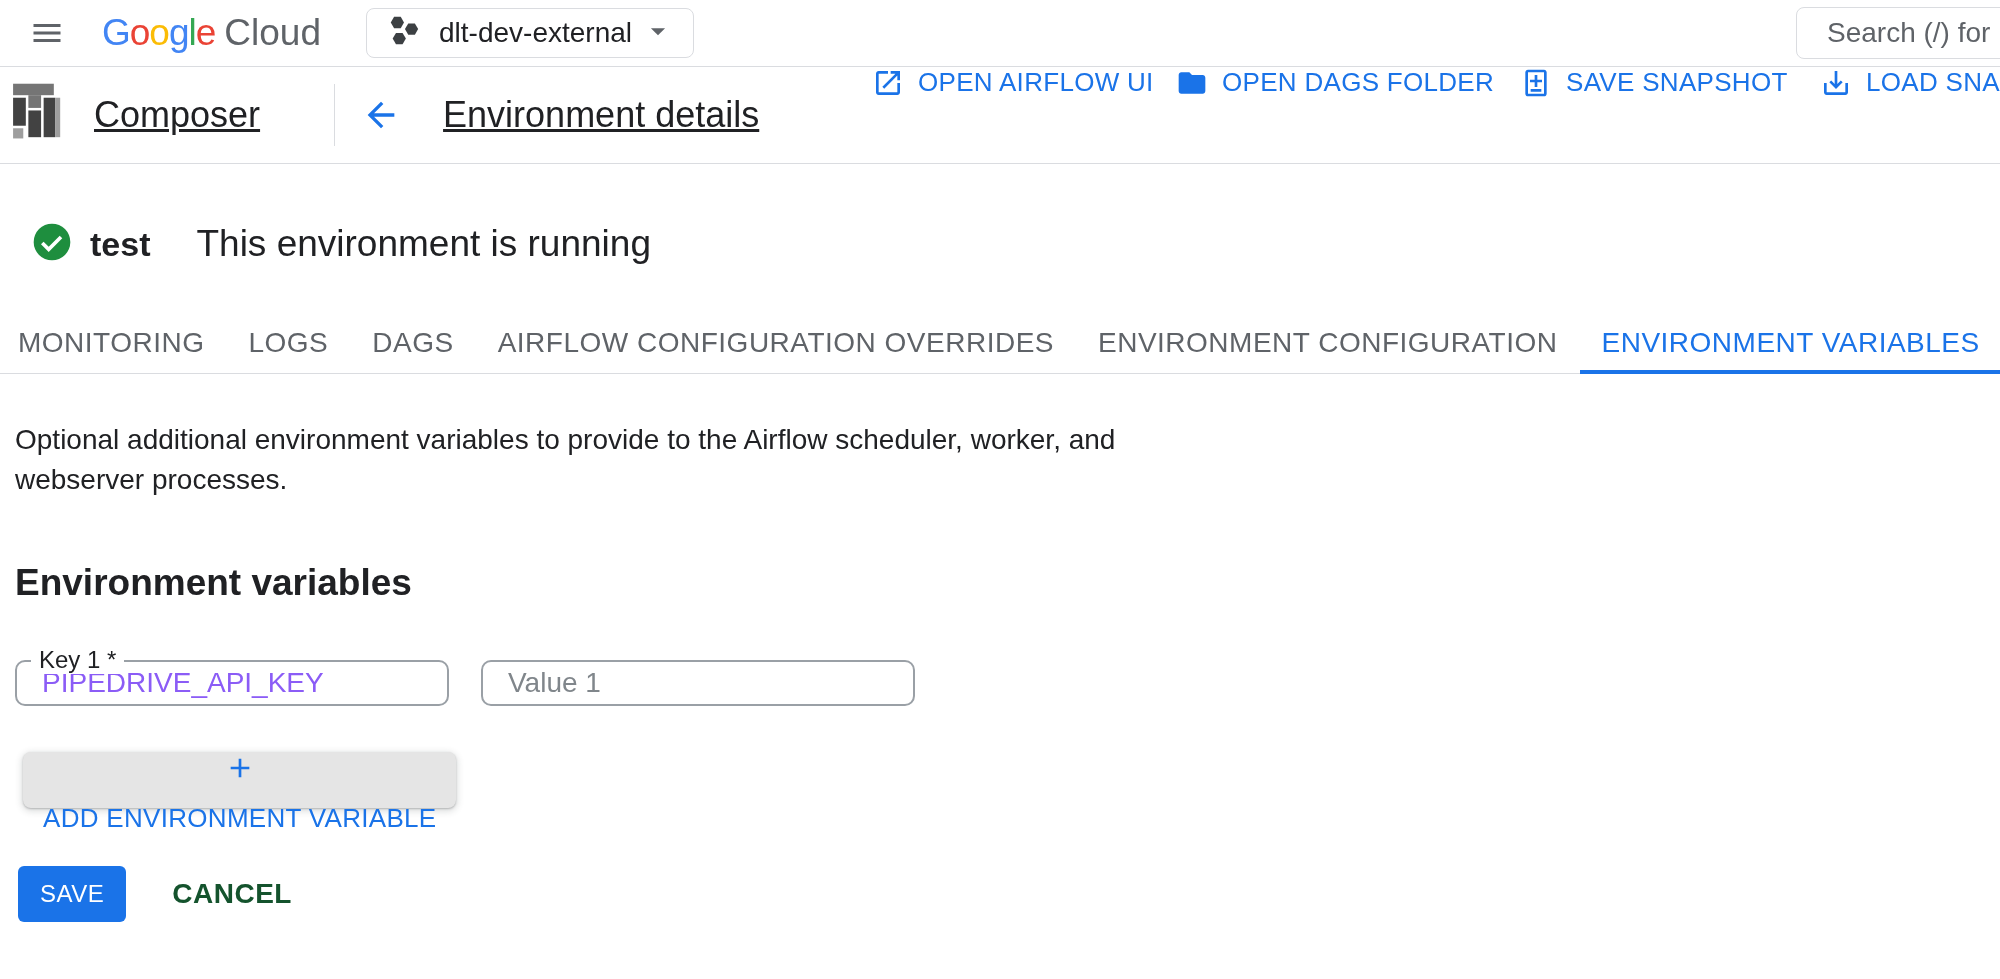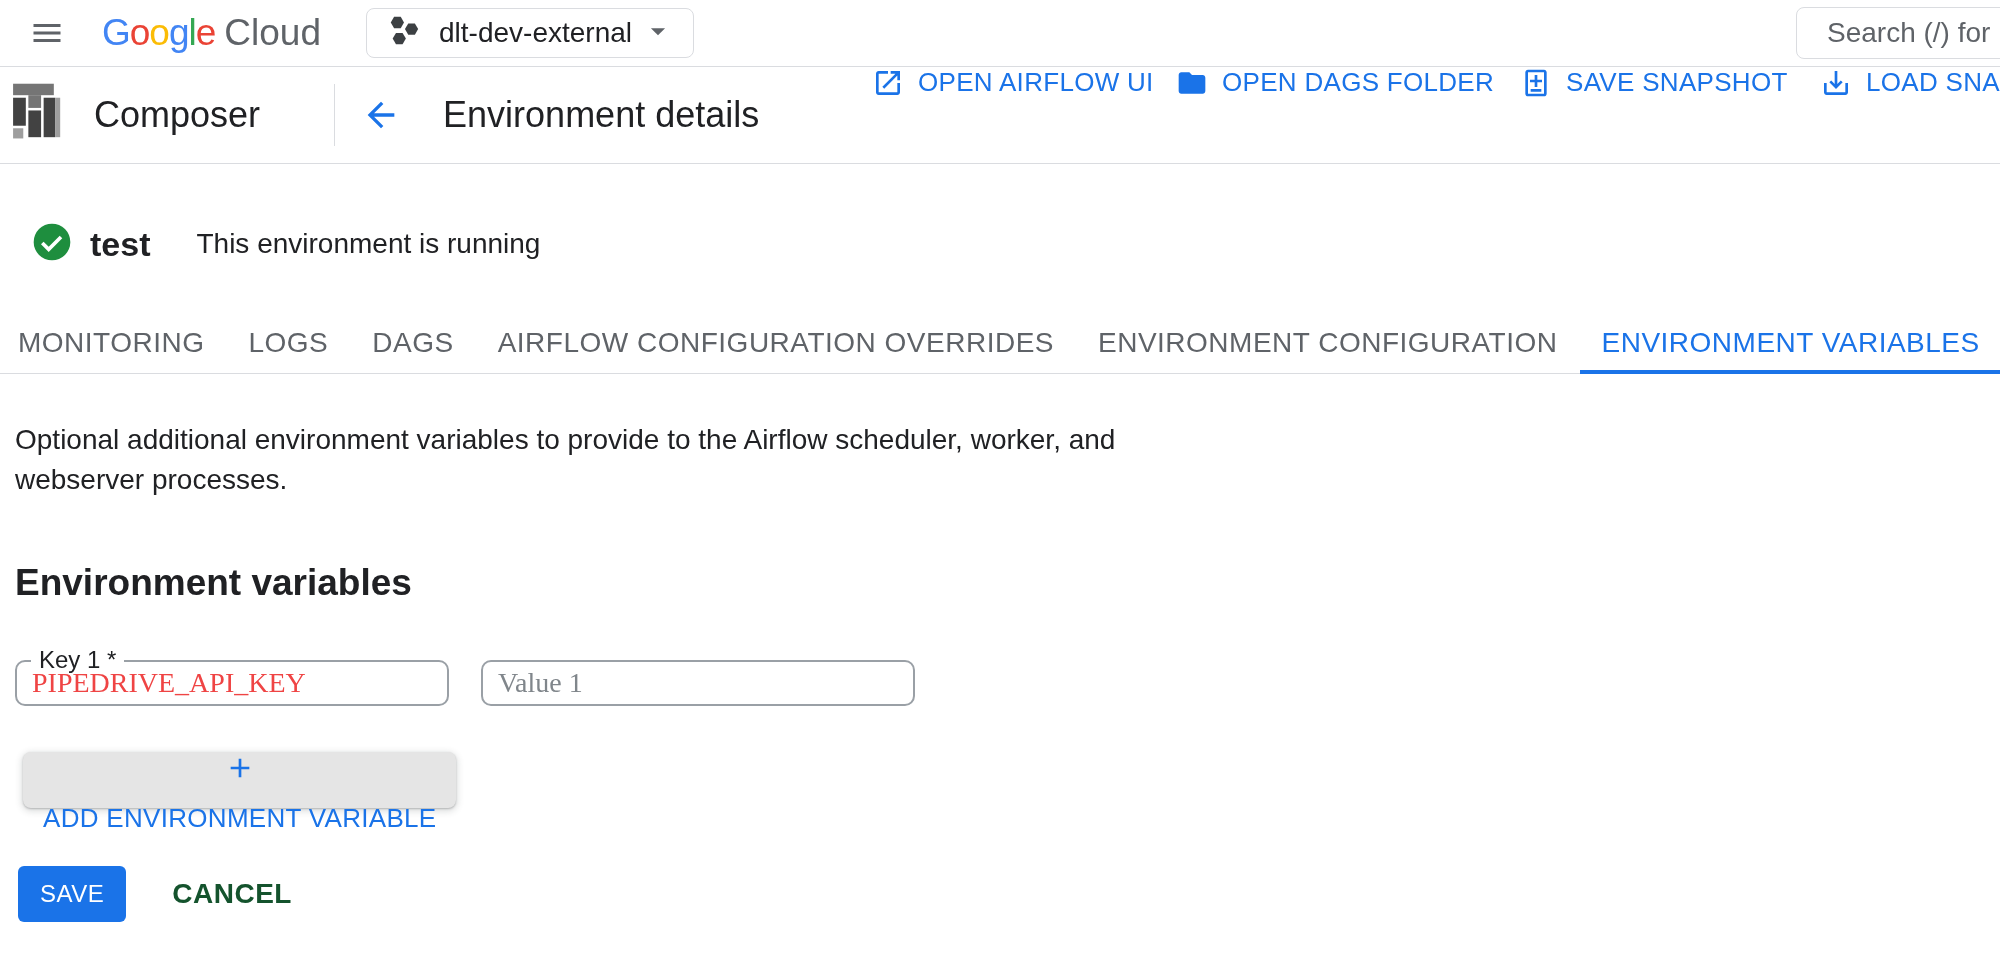--- a/index.html
+++ b/index.html
@@ -27,38 +27,38 @@
     display:flex; align-items:center; box-sizing:border-box;
   }
   .search-box input {
     border:none; outline:none; background:transparent; width:100%;
     font-family:inherit; font-size:28px; color:#202124; padding:0 0 0 30px;
   }
   .search-box input::placeholder { color:#5f6368; opacity:1; }
   
   .product-header {
     height:96px; border-bottom:1px solid #dadce0;
-    display:flex; align-items:center; position:relative; background:#fff;
+    display:flex; align-items:center; position:relative; background:#fff;text-decoration:underline;
   }
   .composer-logo { margin-left:8px; flex:0 0 auto; }
   .product-name { margin-left:30px; font-size:36px; color:#202124; }
   .vdivider { width:1px; height:62px; background:#dadce0; margin-left:74px; }
   .back-btn { margin-left:24px; width:44px; height:44px; display:flex; align-items:center; justify-content:center; cursor:pointer; }
   .page-title { margin-left:40px; font-size:36px; color:#202124; white-space:nowrap; }
   .header-actions { position:absolute; left:0; top:0; height:96px; width:2300px; }
   .action-btn {
     position:absolute; top:0; height:96px; display:flex; align-items:flex-start; gap:14px;
     color:#1a73e8; font-size:26px; font-weight:500; letter-spacing:.3px; white-space:nowrap;
     background:none; border:none; cursor:pointer; font-family:inherit; padding:0;
   }
   .action-1 { left:872px; } .action-2 { left:1176px; } .action-3 { left:1520px; } .action-4 { left:1820px; }
   
   .status-row { display:flex; align-items:center; padding-left:30px; margin-top:57px; height:46px; }
   .env-name { margin-left:16px; font-size:34px; font-weight:700; color:#202124; }
-  .env-status { margin-left:46px; font-size:28px; color:#202124; }
+  .env-status { margin-left:46px; font-size:37px; color:#202124; }
   
   .tabbar {
     margin-top:48px; height:58px; border-bottom:1px solid #dadce0;
     display:flex; align-items:stretch; white-space:nowrap;
   }
   .tab {
     display:flex; align-items:center; padding:0 22px; margin-bottom:-1px;
     color:#5f6368; font-size:28px; font-weight:500; letter-spacing:.5px;
     border-bottom:4px solid transparent; box-sizing:border-box; cursor:pointer;
   }
@@ -67,21 +67,21 @@
   
   .description { margin:46px 0 0 15px; max-width:1190px; font-size:28px; line-height:40px; color:#202124; }
   .section-title { margin:62px 0 0 15px; font-size:37px; font-weight:700; color:#202124; }
   .form-row { margin:56px 0 0 15px; display:flex; gap:32px; }
   .field {
     position:relative; width:434px; height:46px; background:#fff;
     border:2px solid #9aa0a6; border-radius:10px; box-sizing:border-box;
   }
   .field input {
     width:100%; height:100%; border:none; outline:none; background:transparent;
-    padding:0 15px; font-family:Liberation Serif, serif; font-size:28px; color:#ef4444; box-sizing:border-box;
+    padding:0 25px; font-family:Liberation Sans, sans-serif; font-size:28px; color:#8b5cf6; box-sizing:border-box;
   }
   .field input::placeholder { color:#80868b; opacity:1; }
   .float-label {
     position:absolute; top:-16px; left:14px; background:#fff; padding:0 8px;
     font-size:24px; font-weight:500; color:#202124; line-height:28px;
   }
   .add-btn {
     margin:46px 0 0 23px; display:inline-flex; align-items:center; gap:12px;
     height:56px; padding:0 20px; background:#e5e5e5; border:none; border-radius:8px;
     box-shadow:0 1px 2px rgba(60,64,67,.3), 0 2px 6px 2px rgba(60,64,67,.15);

